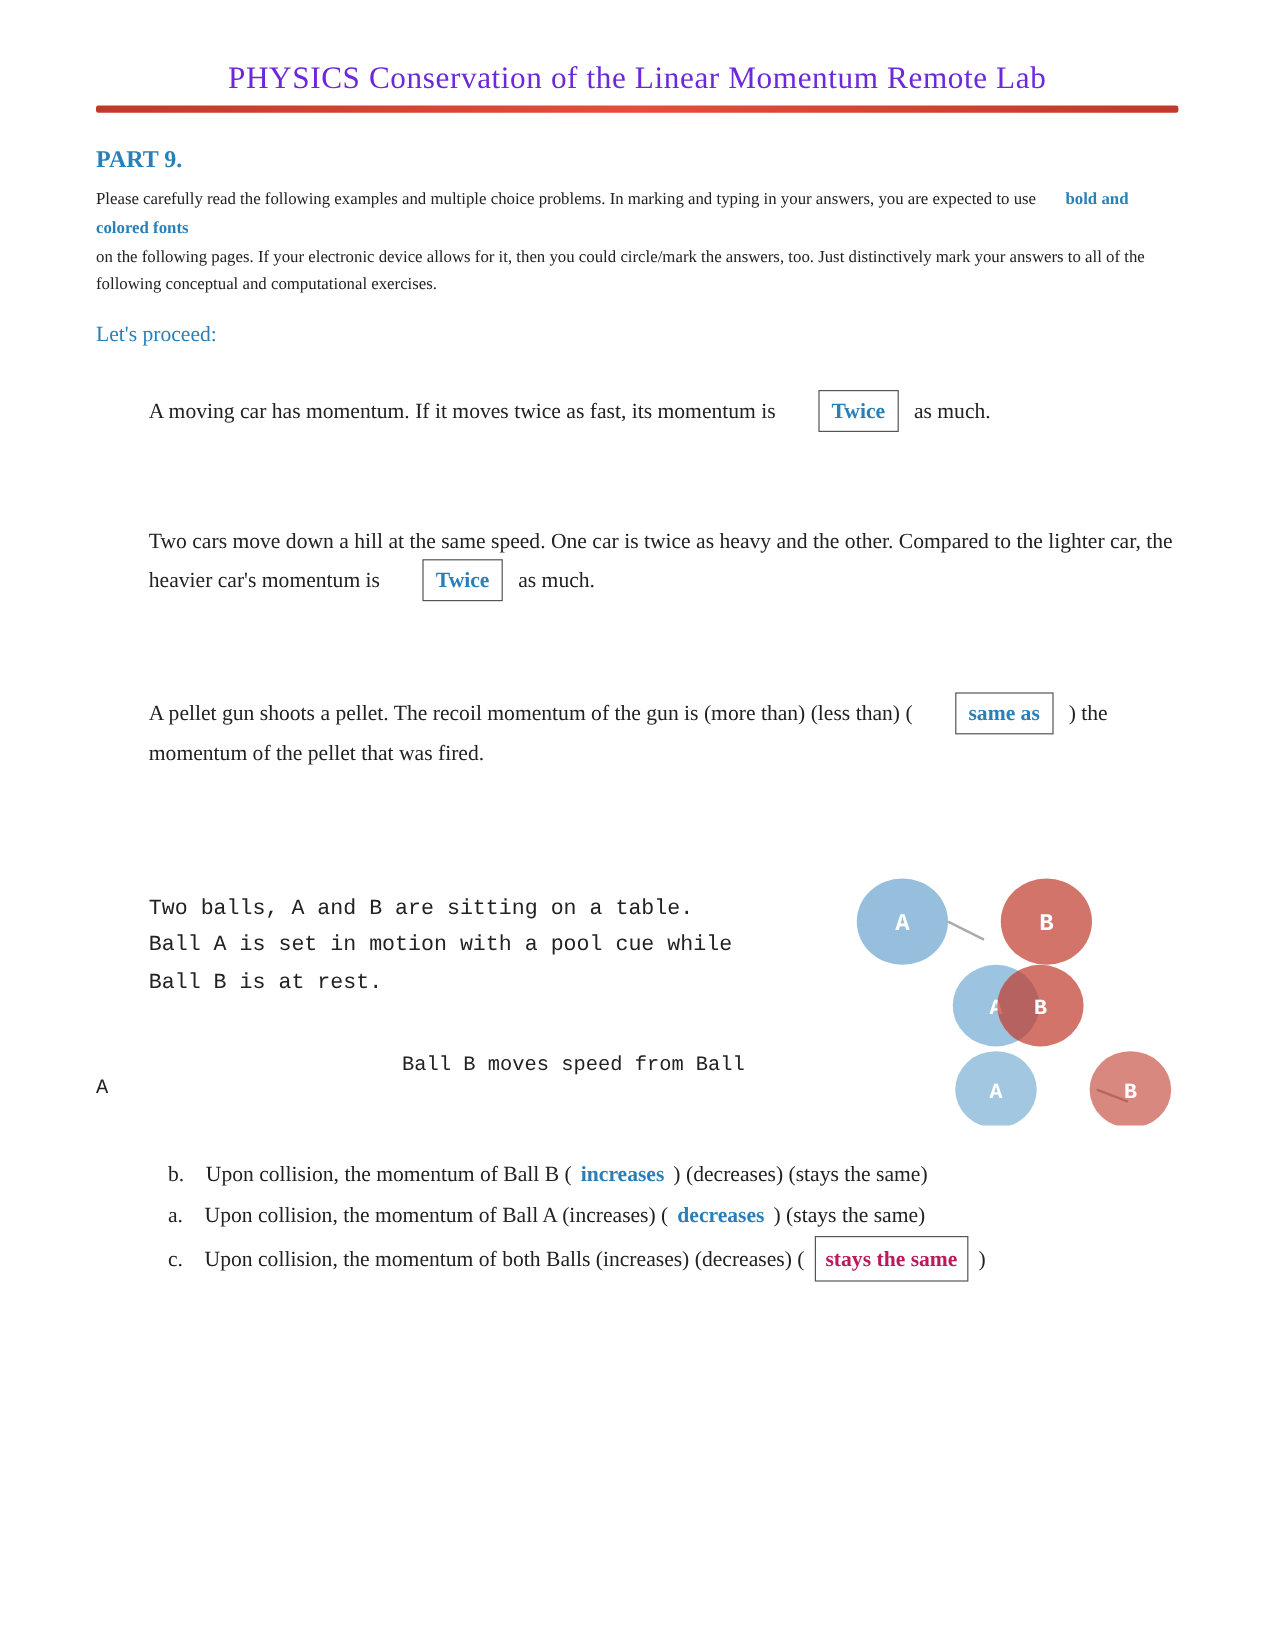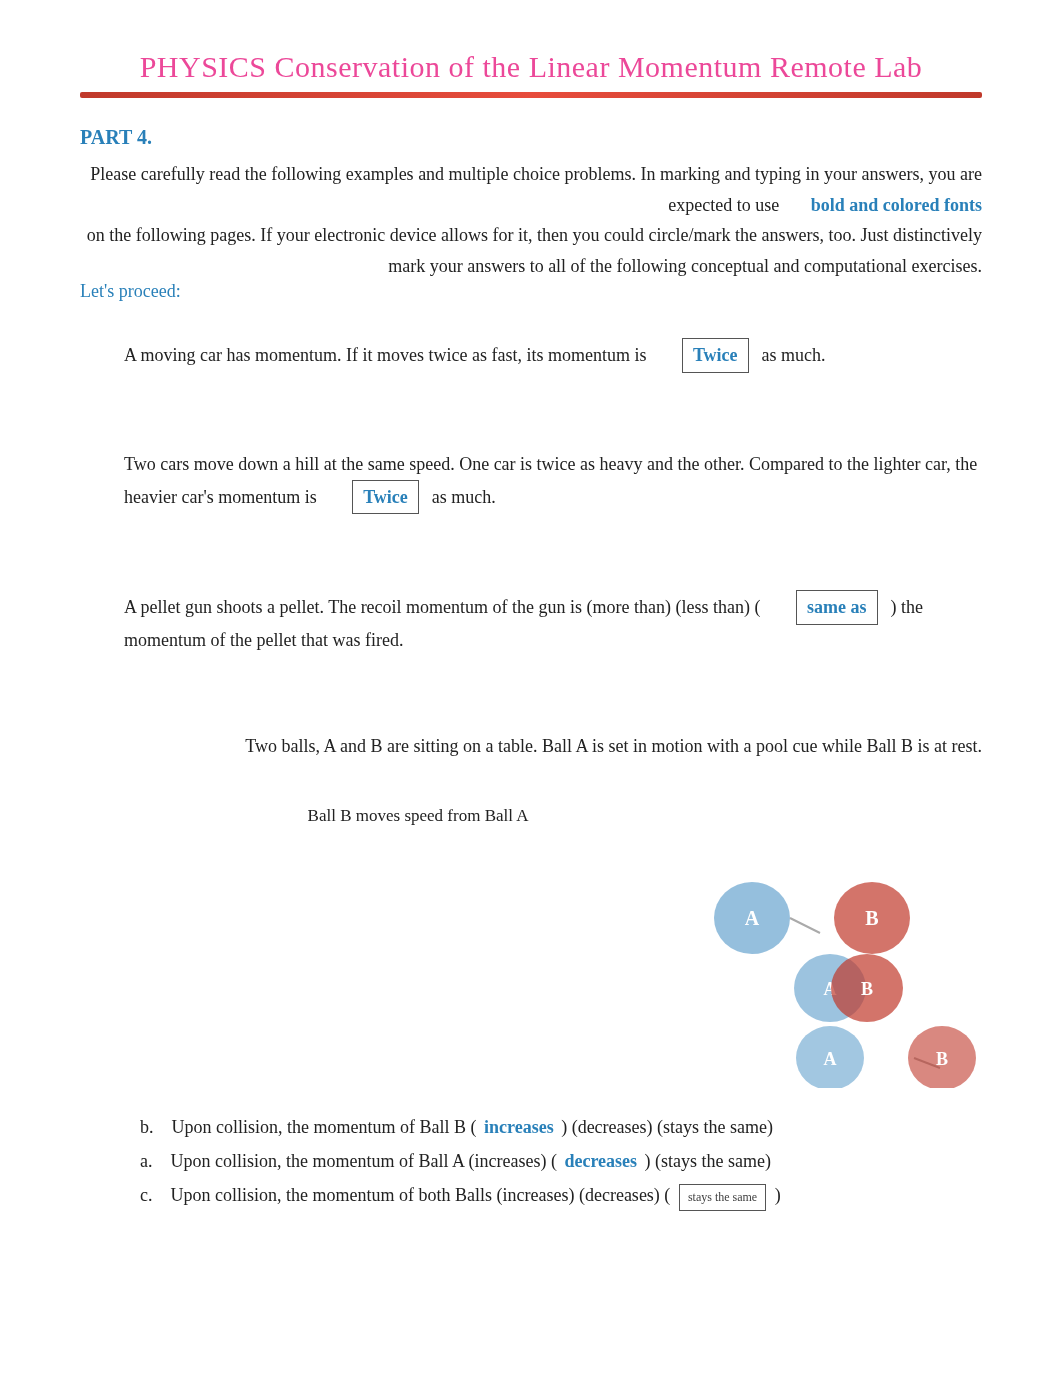--- a/index.html
+++ b/index.html
@@ -11,42 +11,42 @@
       min-height: 1377px;
       padding: 0;
     }
     .page-container {
       width: 100%;
       padding: 30px 80px 60px 80px;
     }
     .title-bar {
       text-align: center;
       padding: 20px 0 8px 0;
-      font-size: 30px;
+      font-size: 26px;
       font-weight: normal;
       letter-spacing: 0.5px;
-      color: #ec4899;
+      color: #6d28d9;
     }
     .red-divider {
       height: 6px;
       background: linear-gradient(to right, #c0392b, #e74c3c, #c0392b);
       margin-bottom: 28px;
       border-radius: 2px;
     }
     .part-heading {
       color: #2980b9;
       font-size: 20px;
       font-weight: bold;
       margin-bottom: 10px;
     }
     .intro-text {
-      font-size: 18px;
+      font-size: 14px;
       line-height: 1.7;
-      color: #222;
-      text-align: right;
+      margin-bottom: 18px;
+      color: #222;
     }
     .bold-colored {
       color: #2980b9;
       font-weight: bold;
     }
     .blue-text {
       color: #2980b9;
       font-size: 18px;
       line-height: 1.65;
       margin-bottom: 14px;
@@ -76,24 +76,25 @@
       background: #fff;
     }
     .answer-colored {
       color: #2980b9;
       font-weight: bold;
       font-size: 18px;
       margin: 0 3px;
     }
     .balls-section {
       display: flex;
-      flex-direction: column;
-      align-items: flex-end;
+      flex-direction: row;
+      align-items: center;
       margin-bottom: 10px;
       gap: 40px;
+      font-family: Liberation Mono, monospace;
     }
     .balls-text {
       flex: 1;
     }
     .balls-diagram {
       width: 320px;
       flex-shrink: 0;
       position: relative;
     }
     .balls-diagram svg {
@@ -113,37 +114,37 @@
     .abc-item {
       font-size: 18px;
       line-height: 1.9;
       color: #222;
     }
     .same-as-box {
       display: inline-block;
       border: 1.5px solid #555;
       padding: 1px 8px;
       margin: 0 4px;
-      color: #404040;
-      font-weight: normal;
-      font-size: 12px;
+      color: #be185d;
+      font-weight: bold;
+      font-size: 18px;
       background: #fff;
     }
   </style>
 </head>
 <body>
 
 <div class="page-container">
 
   <div class="title-bar">
     <span>PHYSICS Conservation of the Linear Momentum Remote Lab</span>
   </div>
   <div class="red-divider"></div>
 
-  <div class="part-heading">PART 4.</div>
+  <div class="part-heading">PART 9.</div>
 
   <p class="intro-text">
     <span>Please carefully read the following examples and multiple choice problems.      In marking and typing in your answers, you are expected to use</span>
     &nbsp;&nbsp;&nbsp;&nbsp;&nbsp;
     <span class="bold-colored">bold and colored fonts</span>
     <br>
     <span>on the following pages. If your electronic device allows for it, then you could circle/mark the answers, too.       Just distinctively mark your answers to all of the following conceptual and computational exercises.</span>
   </p>
 
 

